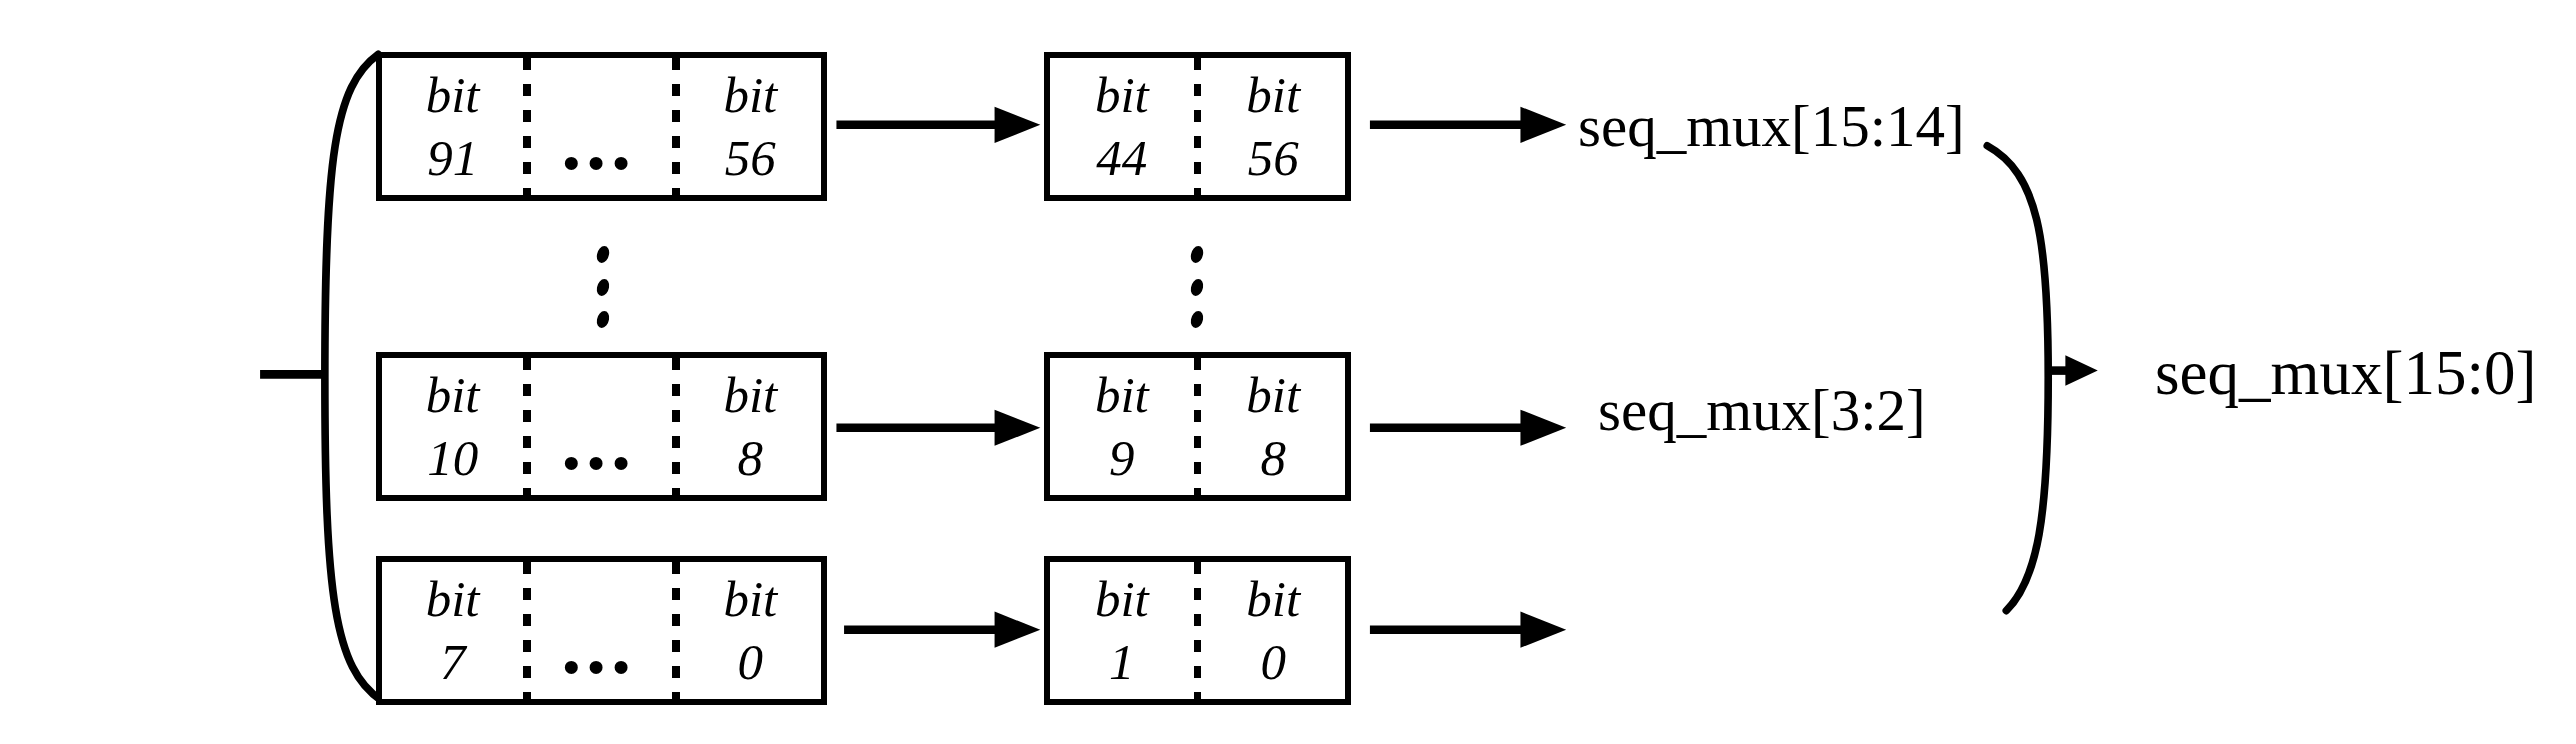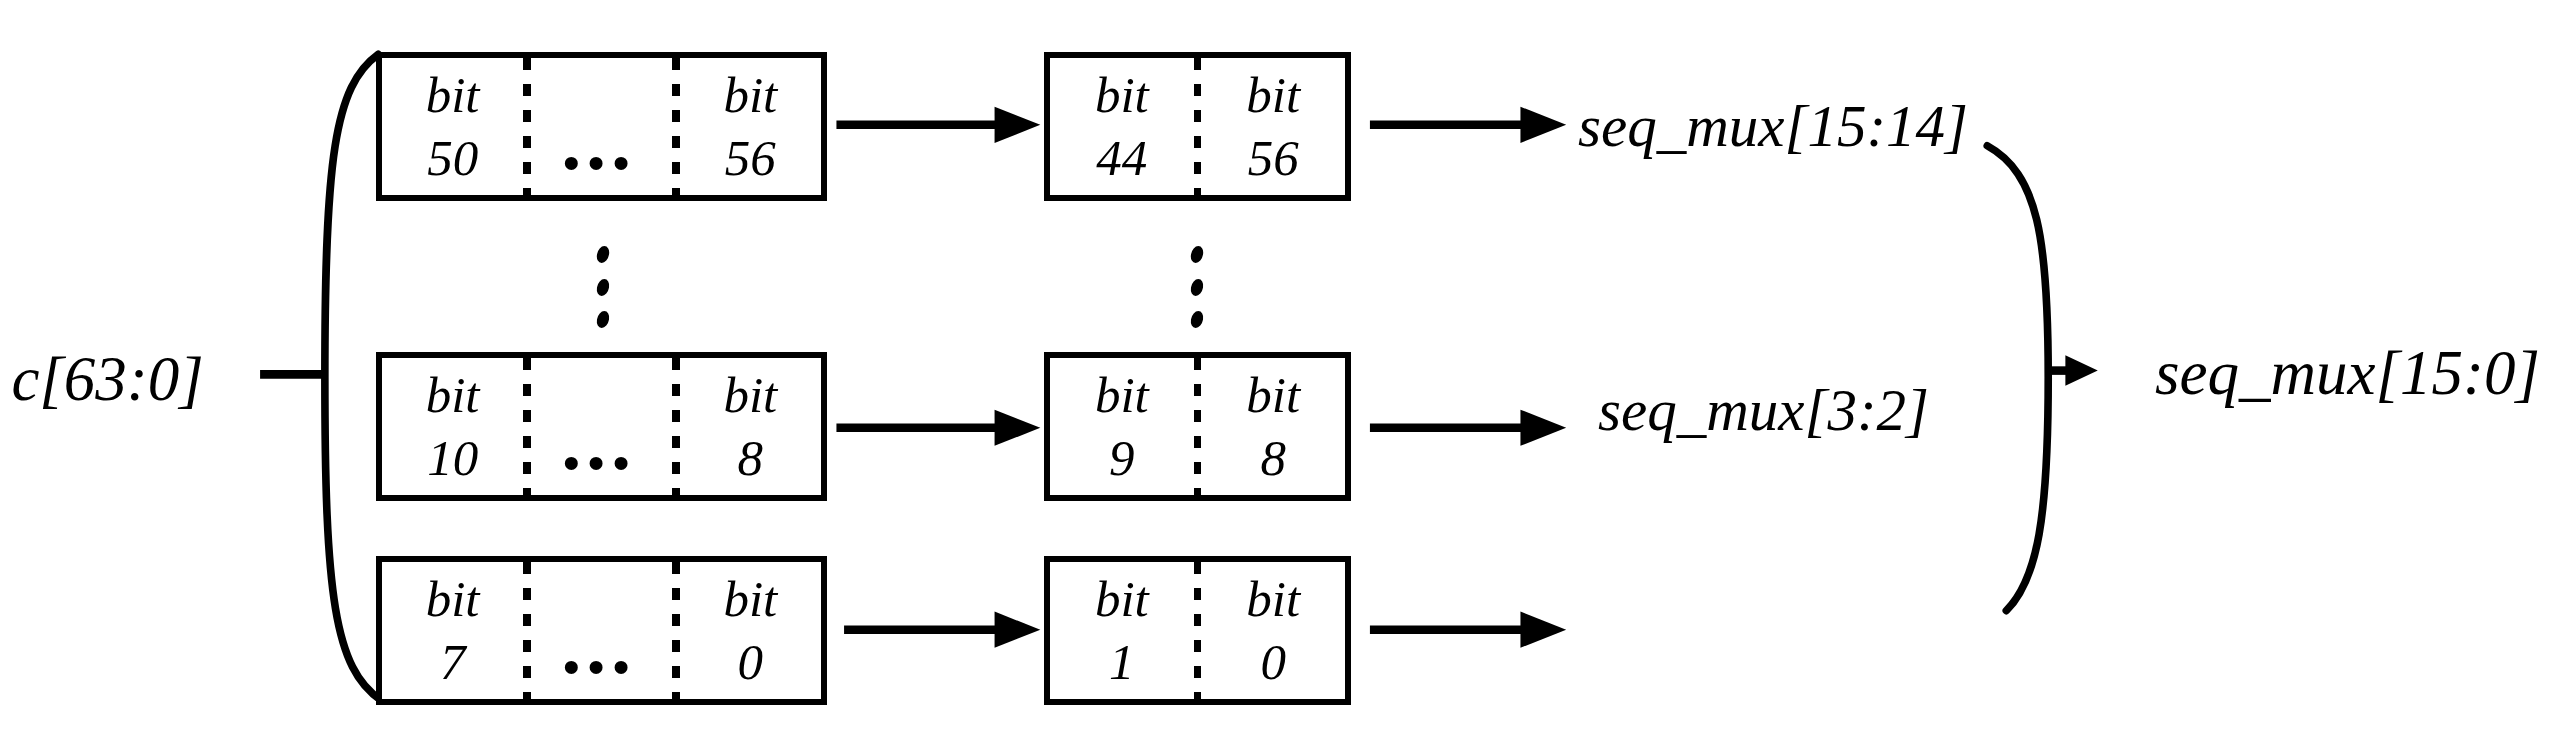--- a/index.html
+++ b/index.html
@@ -2,21 +2,21 @@
 <html><head>
 <meta charset="utf-8">
 <style>
   html,body{margin:0;padding:0;background:#ffffff;}
   .stage{
     position:relative;width:2576px;height:745px;background:#ffffff;
     color:#000;font-family:"Liberation Serif",serif;overflow:hidden;
   }
   .wires{position:absolute;left:0;top:0;}
   
-  .sig{position:absolute;font-style:italic;white-space:nowrap;}
+  .sig{position:absolute;white-space:nowrap;}
   .in-label{left:11.4px;top:341px;font-size:63px;line-height:76px;}
   .combined-label{left:2155px;top:335px;font-size:63px;line-height:76px;}
   .out{left:1578px;font-size:59px;line-height:76px;}
   .outr1{top:88px;}
   .outr2{top:372px;margin-left:20px;}
   .outr3{top:592px;}
   
   .bitbox{
     position:absolute;box-sizing:border-box;border:6.7px solid #000;background:#fff;
     display:flex;flex-direction:row;height:149px;
@@ -73,26 +73,25 @@
       <polygon points="1092,661 1044,642 1044,680"></polygon>
       <polygon points="1644,661 1596,642 1596,680"></polygon>
       <polygon points="2202,389 2168,373 2168,405"></polygon>
     </g>
     <g stroke="#000000" stroke-width="8" fill="none" stroke-linecap="round">
       <path d="M 397 57 C 351 90 341 168 341 396 C 341 624 351 702 400 735"></path>
       <path d="M 2086 153 C 2139 182 2150 250 2150 396 C 2150 542 2139 608 2106 641"></path>
     </g>
   </svg>
 
-  <div class="sig in-label">c[63:0]</div>
 
   <div class="bitbox boxA r1">
     <div class="cell">
       <span>bit</span>
-      <span>50</span>
+      <span>91</span>
     </div>
     <div class="vdiv"></div>
     <div class="cell">
       <span class="hdots">...</span>
     </div>
     <div class="vdiv"></div>
     <div class="cell">
       <span>bit</span>
       <span>56</span>
     </div>

